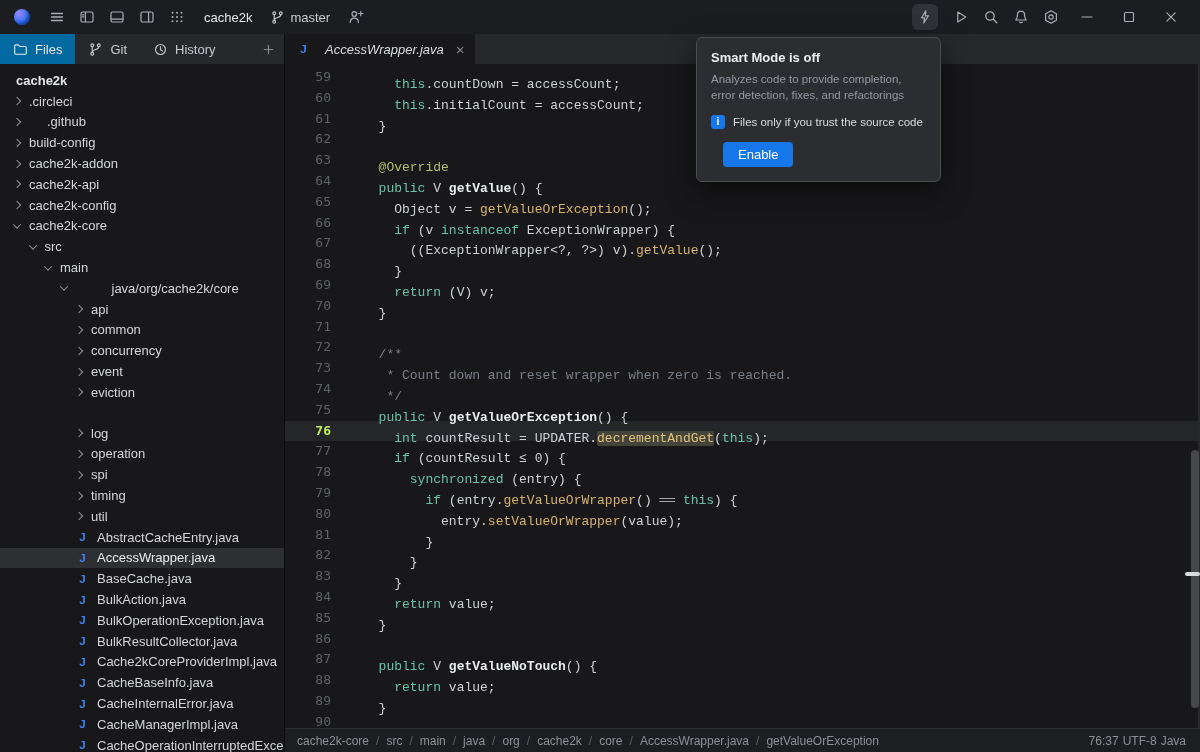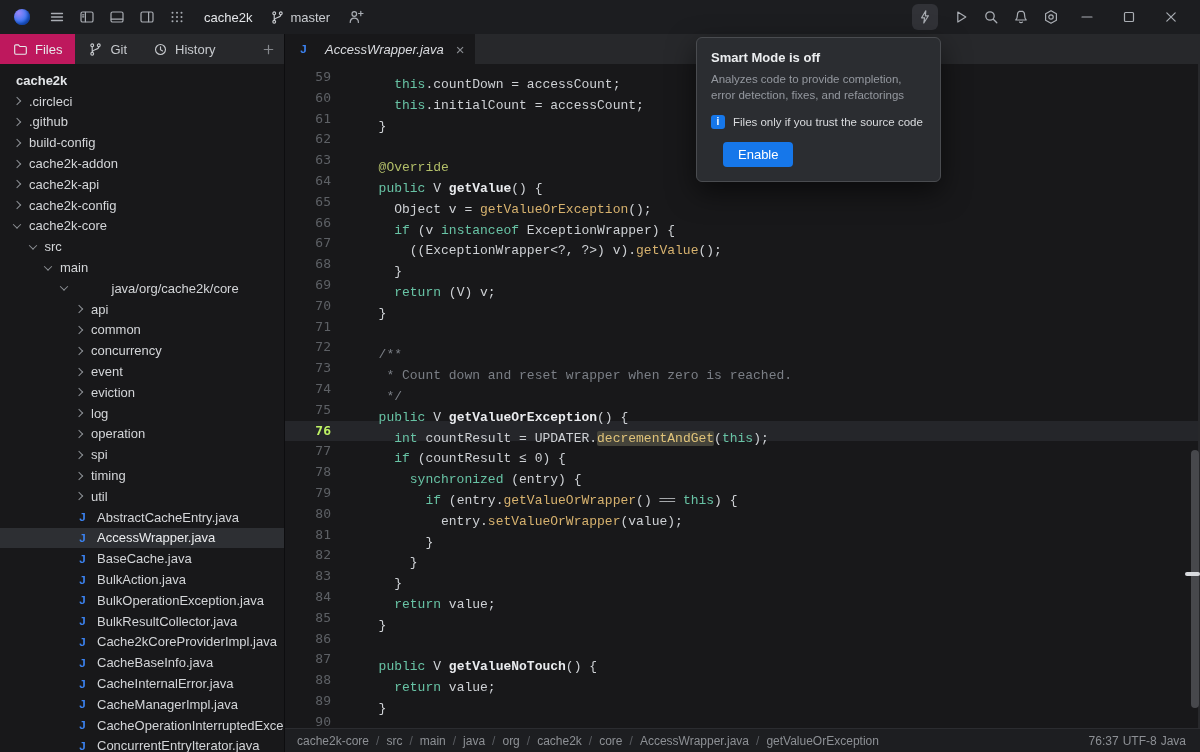--- a/index.html
+++ b/index.html
@@ -27,21 +27,21 @@
   .winctl { margin:0 9px; }
 
   
   .main { flex:1; display:flex; min-height:0; }
 
   
   .left-panel { width:285px; flex:none; display:flex; flex-direction:column; background:#18181a;
                 border-right:1px solid #0d0d0f; min-height:0; }
   .strip { height:30px; flex:none; background:#27282b; display:flex; align-items:stretch; }
   .ptab { display:flex; align-items:center; gap:7px; padding:0 13px; font-size:13px; color:#c6c9cd; }
-  .ptab.active { background:#be185d; color:#e7e9eb;justify-content:space-between; }
+  .ptab.active { background:#0369a1; color:#e7e9eb;justify-content:space-between; }
   .strip-plus { margin-left:auto; width:32px; display:flex; align-items:center; justify-content:center; color:#85888d; }
 
   .tree { flex:1; min-height:0; overflow:hidden; padding-top:6px; font-size:13px; }
   .trow { height:20.8px; display:flex; align-items:center; color:#d3d5d8; white-space:nowrap; }
   .trow.selected { background:#2d2f33; color:#eaecee; }
   .trow.root { font-weight:bold; color:#e3e5e8; padding-left:16px; }
   .chev { width:6px; height:6px; flex:none; border-right:1.4px solid #8d9095; border-bottom:1.4px solid #8d9095;
           transform:rotate(-45deg); margin:0 9px 0 0; }
   .chev.open { transform:rotate(45deg) translate(-1px,-1px); }
   .jicon { width:13px; flex:none; text-align:center; margin-right:8px; font-weight:bold; font-size:11.5px; color:var(--java-blue); }
@@ -230,21 +230,21 @@
         </div>
       </div>
       <div class="tree" id="tree">
         <div class="trow root">
           <span>cache2k</span>
         </div>
       <div class="trow" style="padding-left: 14px;">
             <span class="chev"></span>
             <span>.circleci</span>
           </div>
-          <div class="trow" style="padding-left: 14px;">
+          <div class="trow" style="padding-left: 14px; gap: 18px;">
             <span class="chev"></span>
             <span>.github</span>
           </div>
           <div class="trow" style="padding-left: 14px;">
             <span class="chev"></span>
             <span>build-config</span>
           </div>
           <div class="trow" style="padding-left: 14px;">
             <span class="chev"></span>
             <span>cache2k-addon</span>
@@ -286,21 +286,21 @@
             <span>concurrency</span>
           </div>
           <div class="trow" style="padding-left: 76px;">
             <span class="chev"></span>
             <span>event</span>
           </div>
           <div class="trow" style="padding-left: 76px;">
             <span class="chev"></span>
             <span>eviction</span>
           </div>
-          <div class="trow" style="padding-left: 76px;">
+          <div class="trow" style="padding-left: 76px; margin-top: 20px;">
             <span class="chev"></span>
             <span>log</span>
           </div>
           <div class="trow" style="padding-left: 76px;">
             <span class="chev"></span>
             <span>operation</span>
           </div>
           <div class="trow" style="padding-left: 76px;">
             <span class="chev"></span>
             <span>spi</span>

